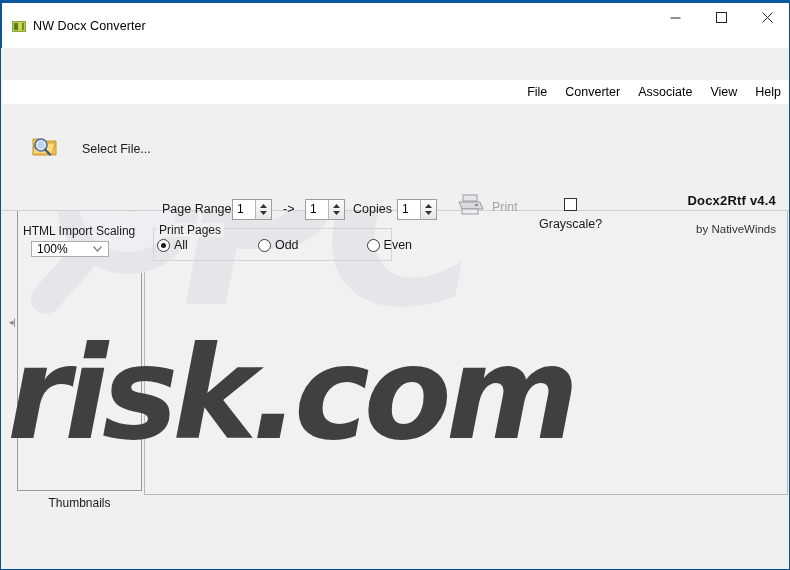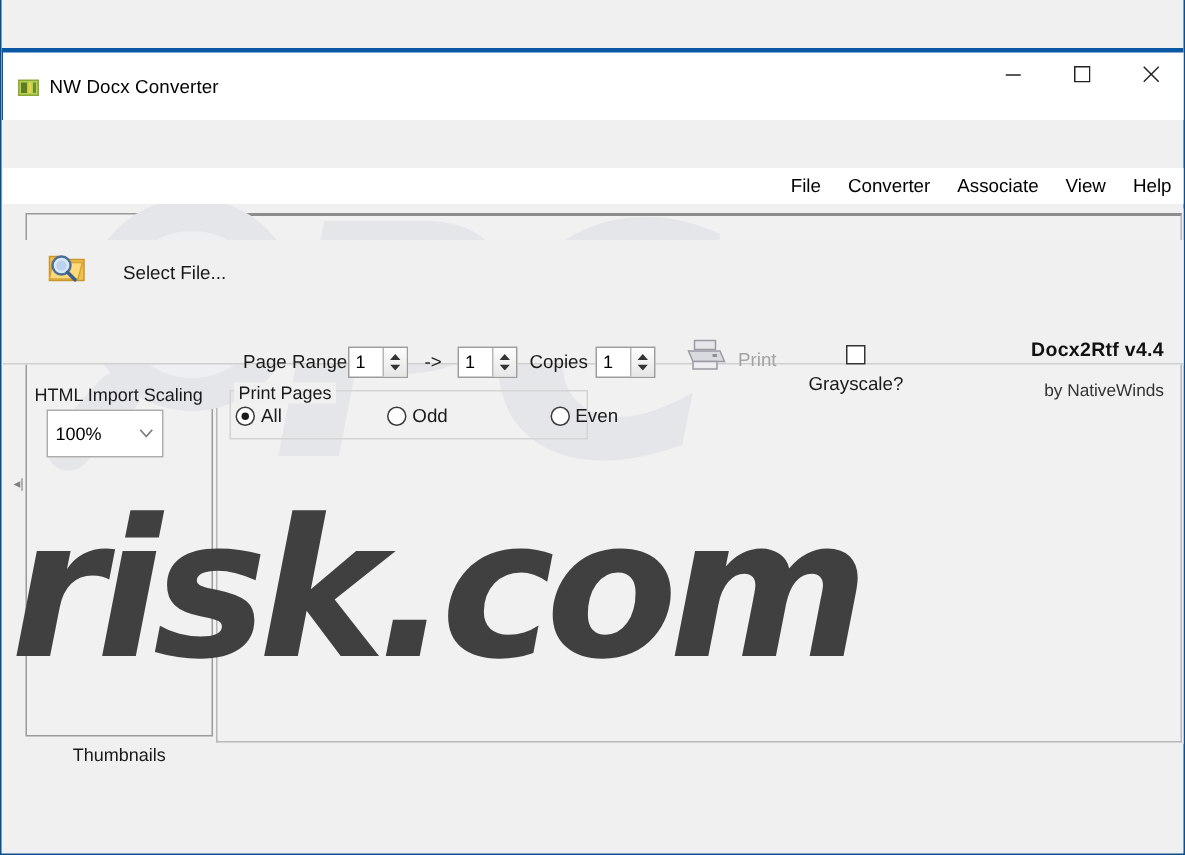--- a/index.html
+++ b/index.html
@@ -29,21 +29,20 @@
     left: 0; top: 0;
     width: 790px;
     height: 48px;
     background: #ffffff;
     border-top: 3px solid #0a57a4;
     border-left: 1px solid #0a57a4;
     border-right: 1px solid #0a57a4;
     box-sizing: border-box;
     display: flex;
     align-items: center;
-    margin-top: 32px;
   }
   .title-icon {
     width: 16px; height: 16px;
     margin-left: 9px;
     margin-right: 6px;
     position: relative;
     flex: none;
   }
   .title-text {
     font-size: 12.5px;
@@ -113,21 +112,21 @@
   .lbl-importscaling {
     position: absolute;
     left: 21px; top: 96px;
     font-size: 12px;
     color: #1a1a1a;
     white-space: nowrap;
   }
   .combo-scaling {
     position: absolute;
     left: 29px; top: 113px;
-    width: 78px; height: 32px;
+    width: 78px; height: 16px;
     background: #ffffff;
     border: 1px solid #acacac;
     box-sizing: border-box;
     display: flex;
     align-items: center;
     font-size: 12px;
     color: #000;
     padding-left: 5px;
   }
   .combo-scaling .arrow {

